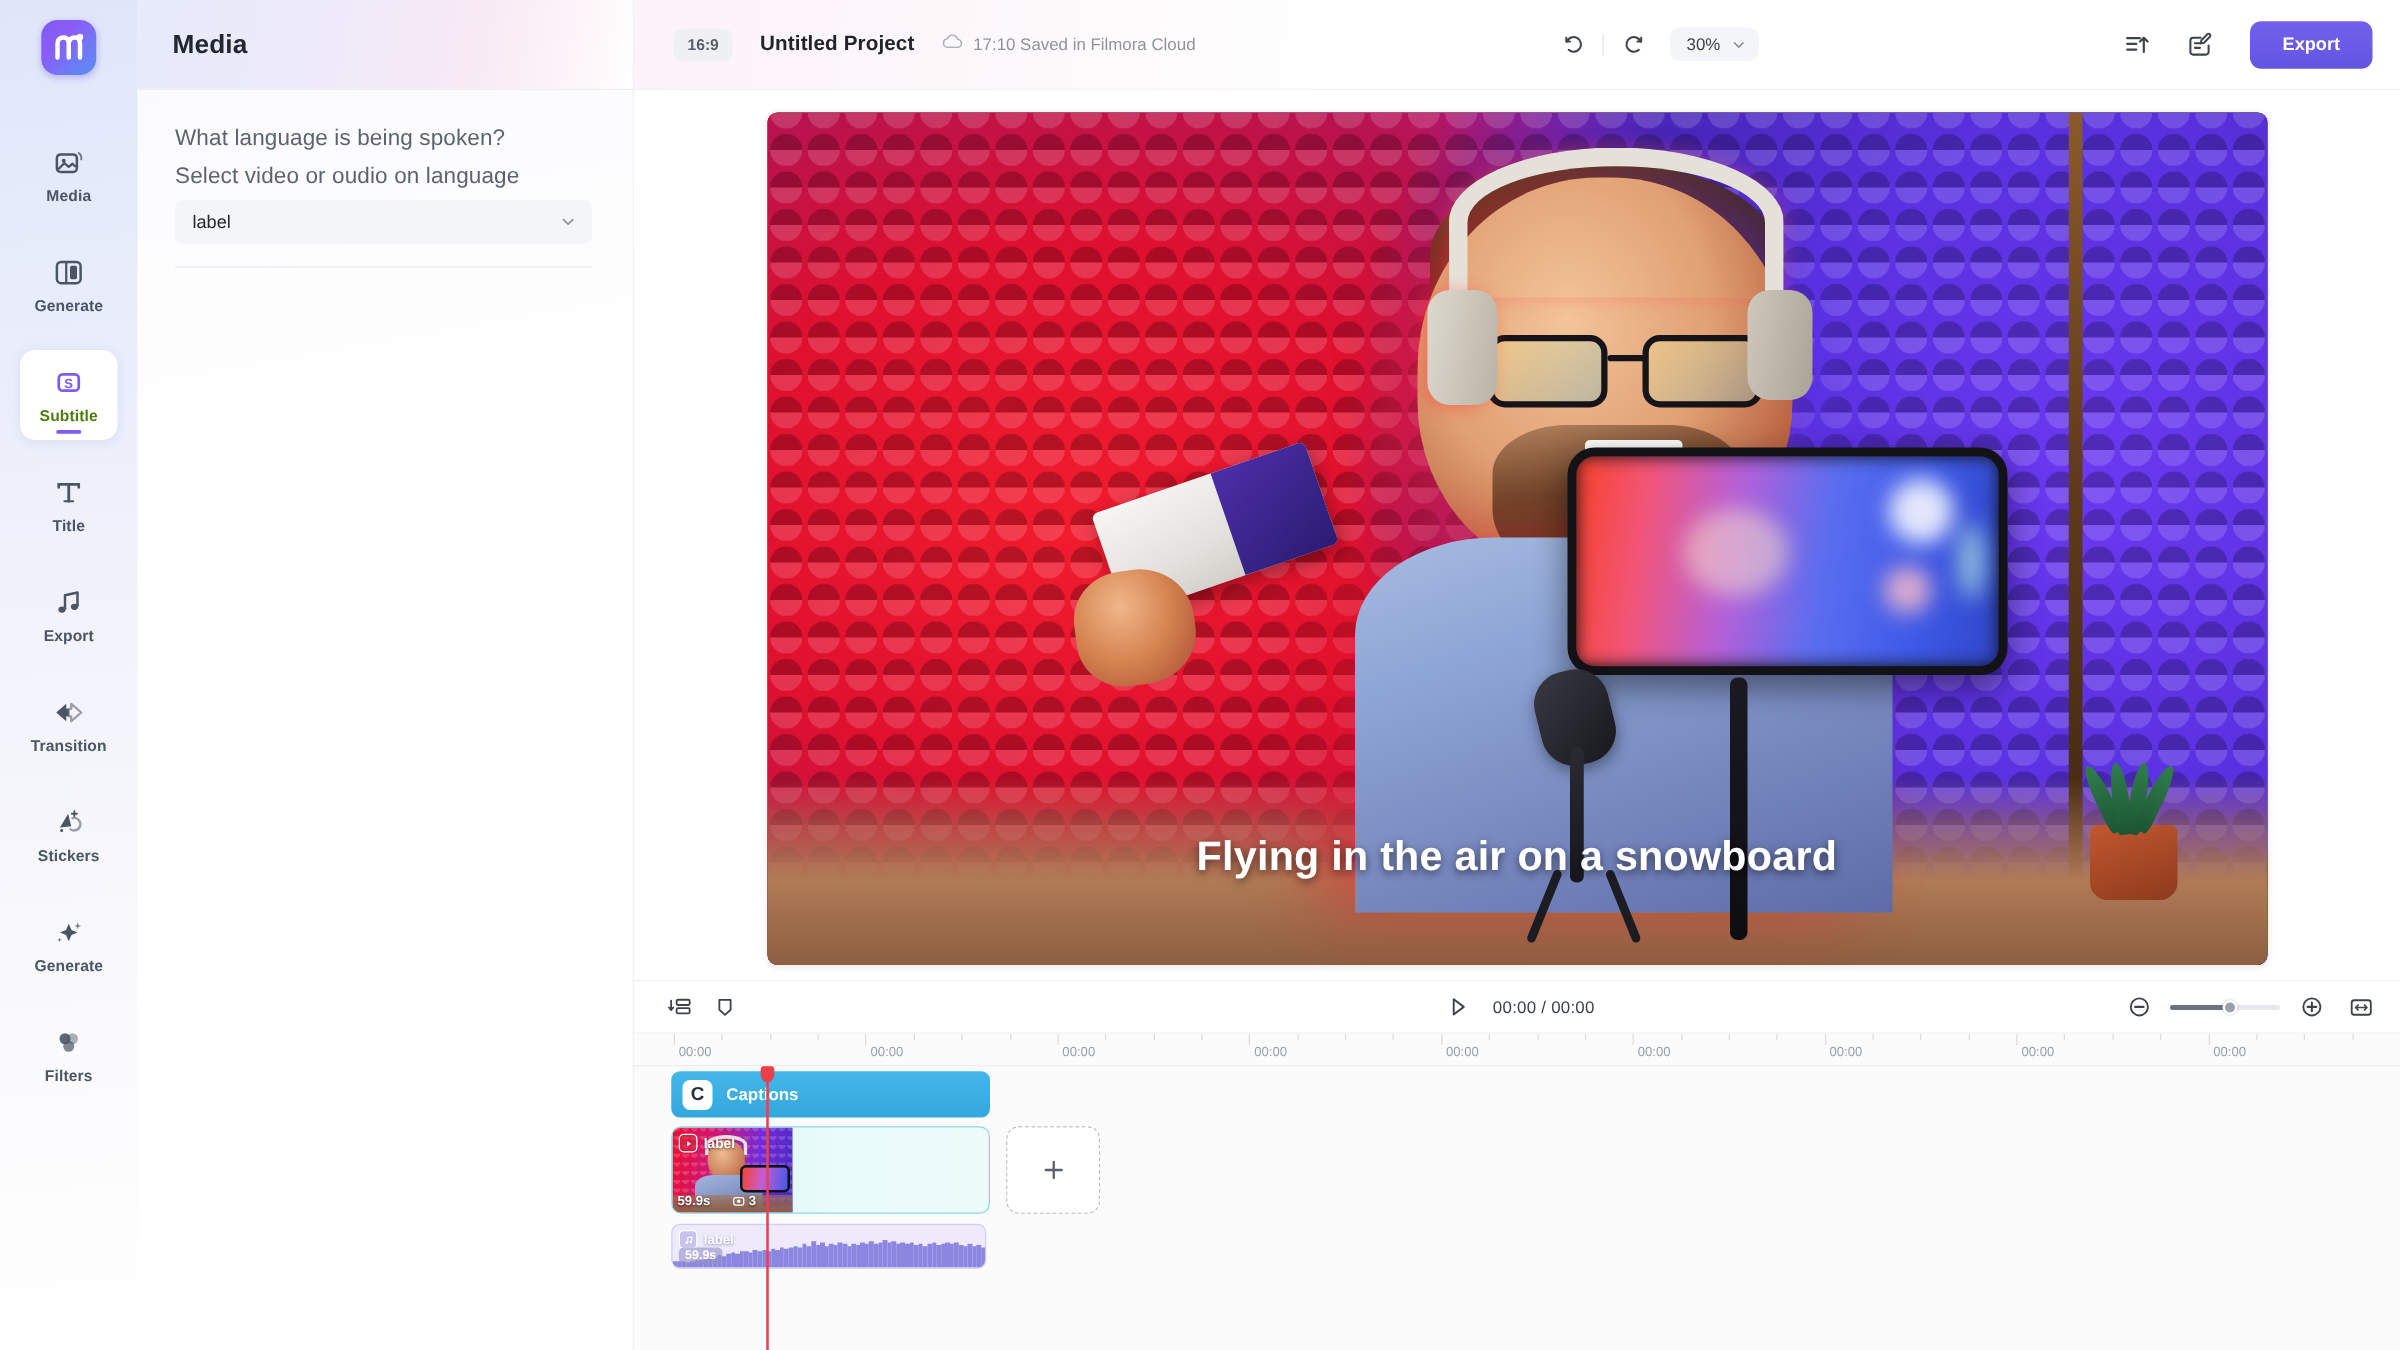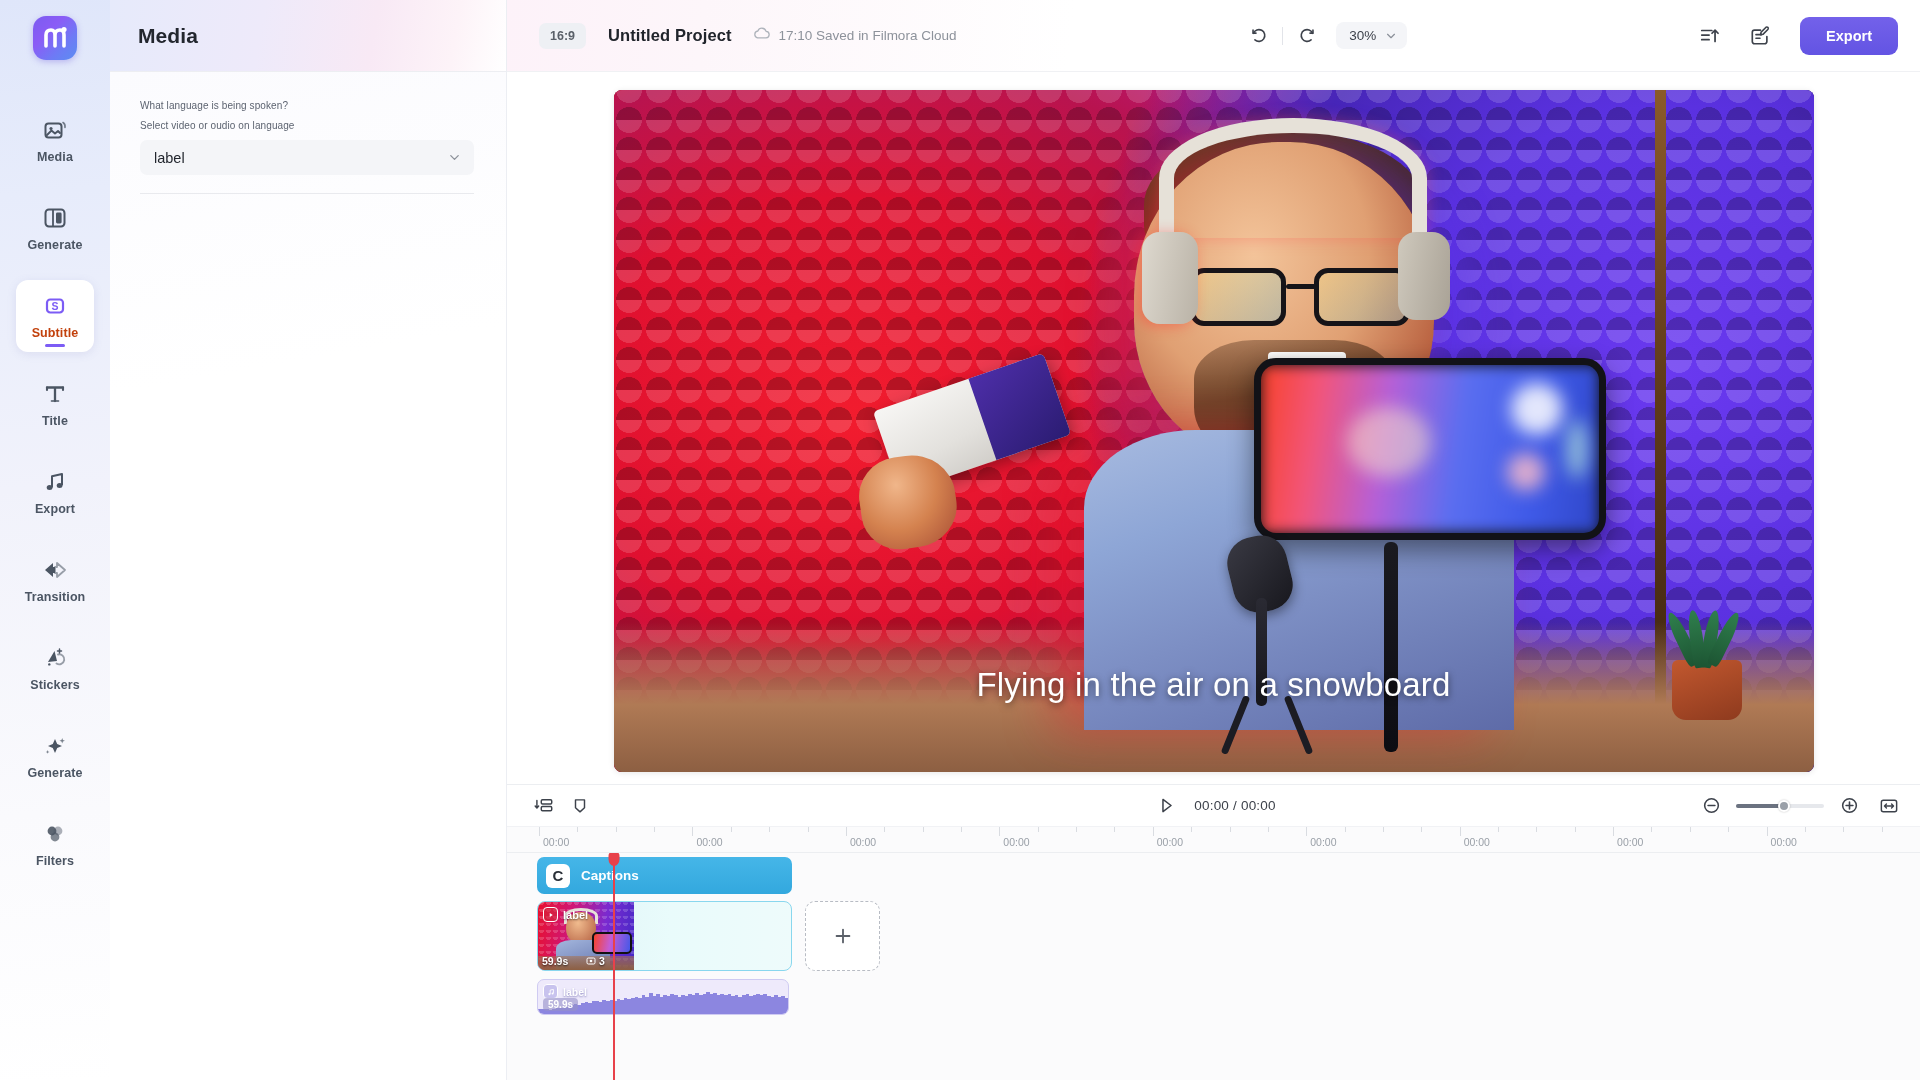--- a/index.html
+++ b/index.html
@@ -48,21 +48,21 @@
     cursor: pointer;
     position: relative;
   }
   .rail-item .ri-ico { width:26px; height:26px; display:flex; align-items:center; justify-content:center; color:#4b5563; }
   .rail-item .ri-lbl { font-size: 12.5px; color:#4b5563; font-weight:700; letter-spacing:.1px; }
   .rail-item.active {
     background:#ffffff;
     box-shadow: 0 2px 10px rgba(100,100,170,.13);
   }
   .rail-item.active .ri-ico { color:#7c5cf5; }
-  .rail-item.active .ri-lbl { color:#c2410c; }
+  .rail-item.active .ri-lbl { color:#4d7c0f; }
   .rail-item.active::after {
     content:""; position:absolute; bottom:5px; left:50%; transform:translateX(-50%);
     width:20px; height:3px; border-radius:2px; background:#7c5cf5;
   }
 
   
   .panel {
     width: 397px; flex: 0 0 397px;
     height: 1080px;
     background:#ffffff;
@@ -72,21 +72,21 @@
   }
   .panel-head {
     height: 72px;
     display:flex; align-items:center;
     padding-left: 28px;
     background: linear-gradient(100deg, #e6eafb 0%, #eeeafa 38%, #f8e9f5 66%, #fdf3f8 86%, #ffffff 100%);
     border-bottom: 1px solid #edeef2;
   }
   .panel-title { font-size: 21px; font-weight: 700; color:#22262e; letter-spacing:.1px; }
   .panel-body { padding: 28px 32px 0 30px; background: linear-gradient(170deg,#fbfbfe 0%, #ffffff 30%); height: calc(1080px - 72px); }
-  .field-label { font-size: 10px; color:#5c6370; margin-bottom: 9px; letter-spacing:.1px; }
+  .field-label { font-size: 18px; color:#5c6370; margin-bottom: 9px; letter-spacing:.1px; }
   .select {
     height: 35px; border-radius: 7px;
     display:flex; align-items:center; justify-content:space-between;
     padding: 0 12px 0 13px;
     font-size: 14.5px; color:#22262e;
     cursor:pointer;
     margin-bottom: 18px;
   }
   .select.focused {
     background:#f4f5f8;
@@ -322,21 +322,21 @@
     background: linear-gradient(180deg,#2f7f4d,#1d5533);
     border-radius: 50% 50% 20% 20%;
   }
   .rod {
     position:absolute; right:148px; top:0; bottom:0; width:11px;
     background: linear-gradient(180deg,#8a5a2a 0%, #5e3a1a 45%, #3b2410 100%);
   }
   .subtitle-overlay {
     position:absolute; left:0; right:0; bottom:68px;
     text-align:center;
-    font-size: 33px; font-weight: 400;
+    font-size: 33px; font-weight: 700;
     color:#fff;
     letter-spacing:.2px;
     text-shadow: 0 2px 7px rgba(0,0,0,.55);
   }
 
   
   .timeline { flex:1; background:#fbfbfc; border-top:1px solid #eceef1; display:flex; flex-direction:column; }
   .tl-toolbar {
     height: 42px; display:flex; align-items:center;
     padding: 0 16px 0 22px;

